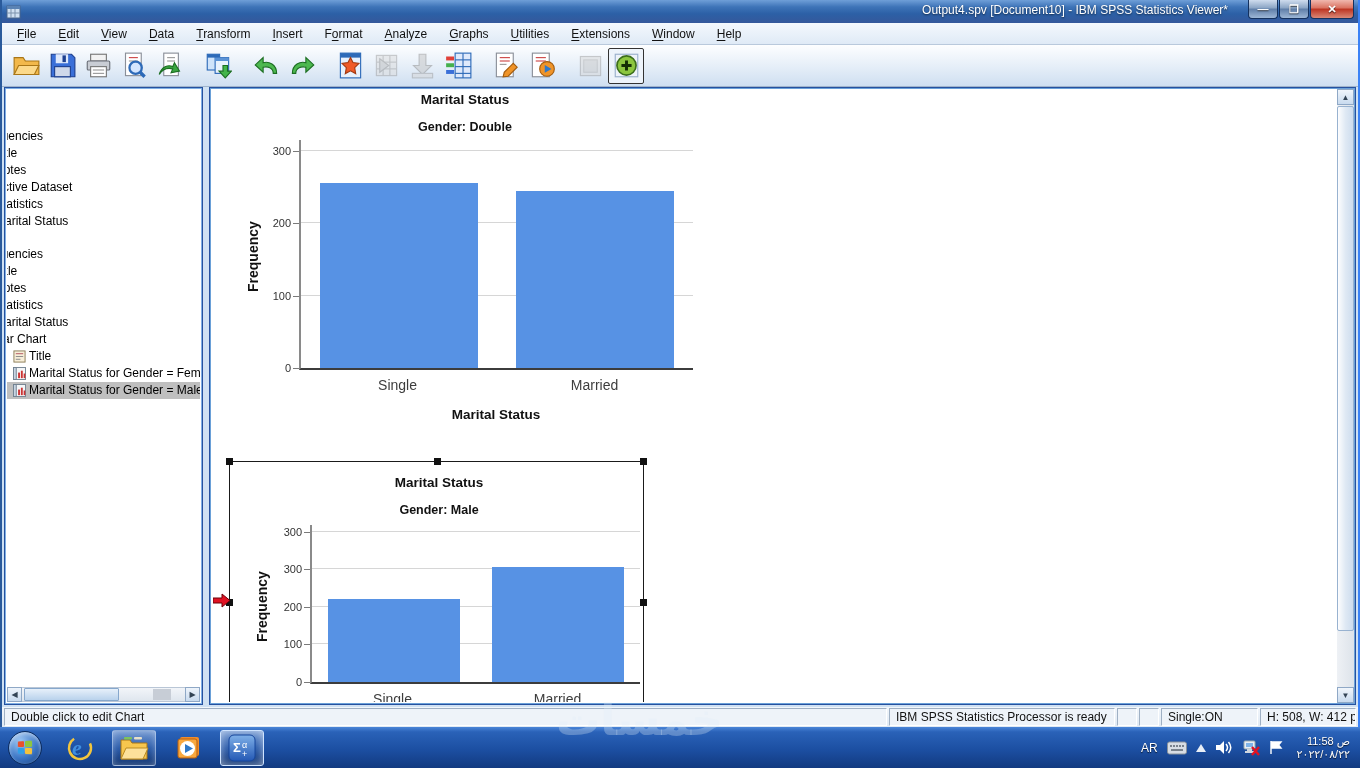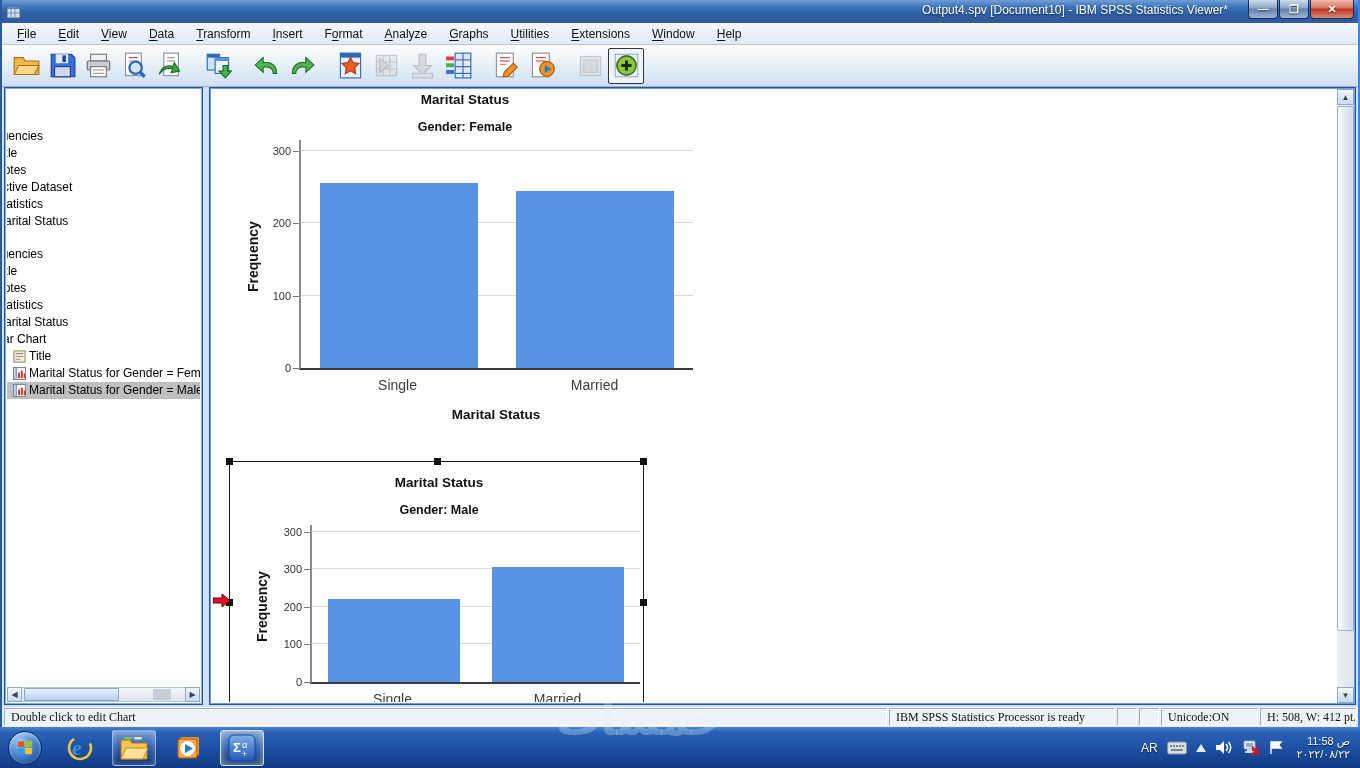--- a/index.html
+++ b/index.html
@@ -83,21 +83,21 @@
   .c1 .c-title.t1 { left:59px; top:13px; width:300px; font-size:13.5px; }
   .c1 .c-title.t2 { left:59px; top:41px; width:300px; font-size:12.5px; }
   .c1 .plot { left:80px; top:63px; width:330px; height:159px; }
   .c1 .ylab { left:24px; top:83px; height:124px; }
   .c1 .cats { left:80px; top:229px; width:330px; height:18px; }
 
   .red-arrow { position:absolute; left:1px; top:503px; width:18px; height:15px; }
 
   
   .statusbar { position:absolute; left:0; right:0; bottom:0; height:20px; background:linear-gradient(180deg,#f2f6fb,#dfe9f4); display:flex; align-items:stretch; font-size:12px; color:#111; padding:1px 2px; gap:2px; }
-  .sb-cell { border:1px solid #9fb0c4; border-right-color:#fff; border-bottom-color:#fff; background:#eef3f9; padding:1px 6px; white-space:nowrap; overflow:hidden;font-family:Liberation Serif, serif; }
+  .sb-cell { border:1px solid #9fb0c4; border-right-color:#fff; border-bottom-color:#fff; background:#eef3f9; padding:1px 6px; white-space:nowrap; overflow:hidden; }
   .sb-left { flex:1; }
   .sb-proc { width:226px; }
   .sb-tiny { width:20px; }
   .sb-uni { width:97px; }
   .sb-dims { width:96px; }
 
   
   .taskbar { position:absolute; left:0; right:0; bottom:0; height:41px; background:linear-gradient(180deg,#4a85d8 0%,#2a62b8 12%,#1c4fa2 55%,#123a80 100%); display:flex; align-items:center; }
   .orb { width:50px; height:41px; display:flex; align-items:center; justify-content:center; }
   .orb-circle { width:34px; height:34px; border-radius:50%; background:radial-gradient(circle at 35% 30%,#9cc7f5,#3a74c4 55%,#123a7a); border:1px solid #0d2c5e; box-shadow:inset 0 2px 4px rgba(255,255,255,.6); display:flex; align-items:center; justify-content:center; }
@@ -363,21 +363,21 @@
         </div>
         <div class="h-arrow">▶</div>
       </div>
     </div>
 
     <div class="pane">
       <div class="pane-inner">
 
         <div class="chart c0">
           <div class="c-title t1">Marital Status</div>
-          <div class="c-title t2">Gender: Female</div>
+          <div class="c-title t2">Gender: Double</div>
           <div class="ylab">Frequency</div>
           <div class="plot">
               <div class="tick-mark" style="bottom: calc(0% - 1px);"></div>
               <div class="tick-label" style="bottom: calc(0% - 6px);">0</div>
               <div class="gridline" style="bottom: 31.746%;"></div>
               <div class="tick-mark" style="bottom: calc(31.746% - 1px);"></div>
               <div class="tick-label" style="bottom: calc(31.746% - 6px);">100</div>
               <div class="gridline" style="bottom: 63.4921%;"></div>
               <div class="tick-mark" style="bottom: calc(63.4921% - 1px);"></div>
               <div class="tick-label" style="bottom: calc(63.4921% - 6px);">200</div>
@@ -442,21 +442,21 @@
         <div class="v-arrow" style="bottom:0">▼</div>
       </div>
     </div>
   </div>
 
   <div class="statusbar">
     <div class="sb-cell sb-left">Double click to edit Chart</div>
     <div class="sb-cell sb-proc">IBM SPSS Statistics Processor is ready</div>
     <div class="sb-cell sb-tiny"></div>
     <div class="sb-cell sb-tiny"></div>
-    <div class="sb-cell sb-uni">Unicode:ON</div>
+    <div class="sb-cell sb-uni">Single:ON</div>
     <div class="sb-cell sb-dims">H: 508, W: 412 pt.</div>
   </div>
 </div>
 
 <div class="taskbar">
   <div class="orb">
     <div class="orb-circle">
       <div class="flag">
         <i style="background:#e8502d"></i>
           <i style="background:#8ec63f"></i>

